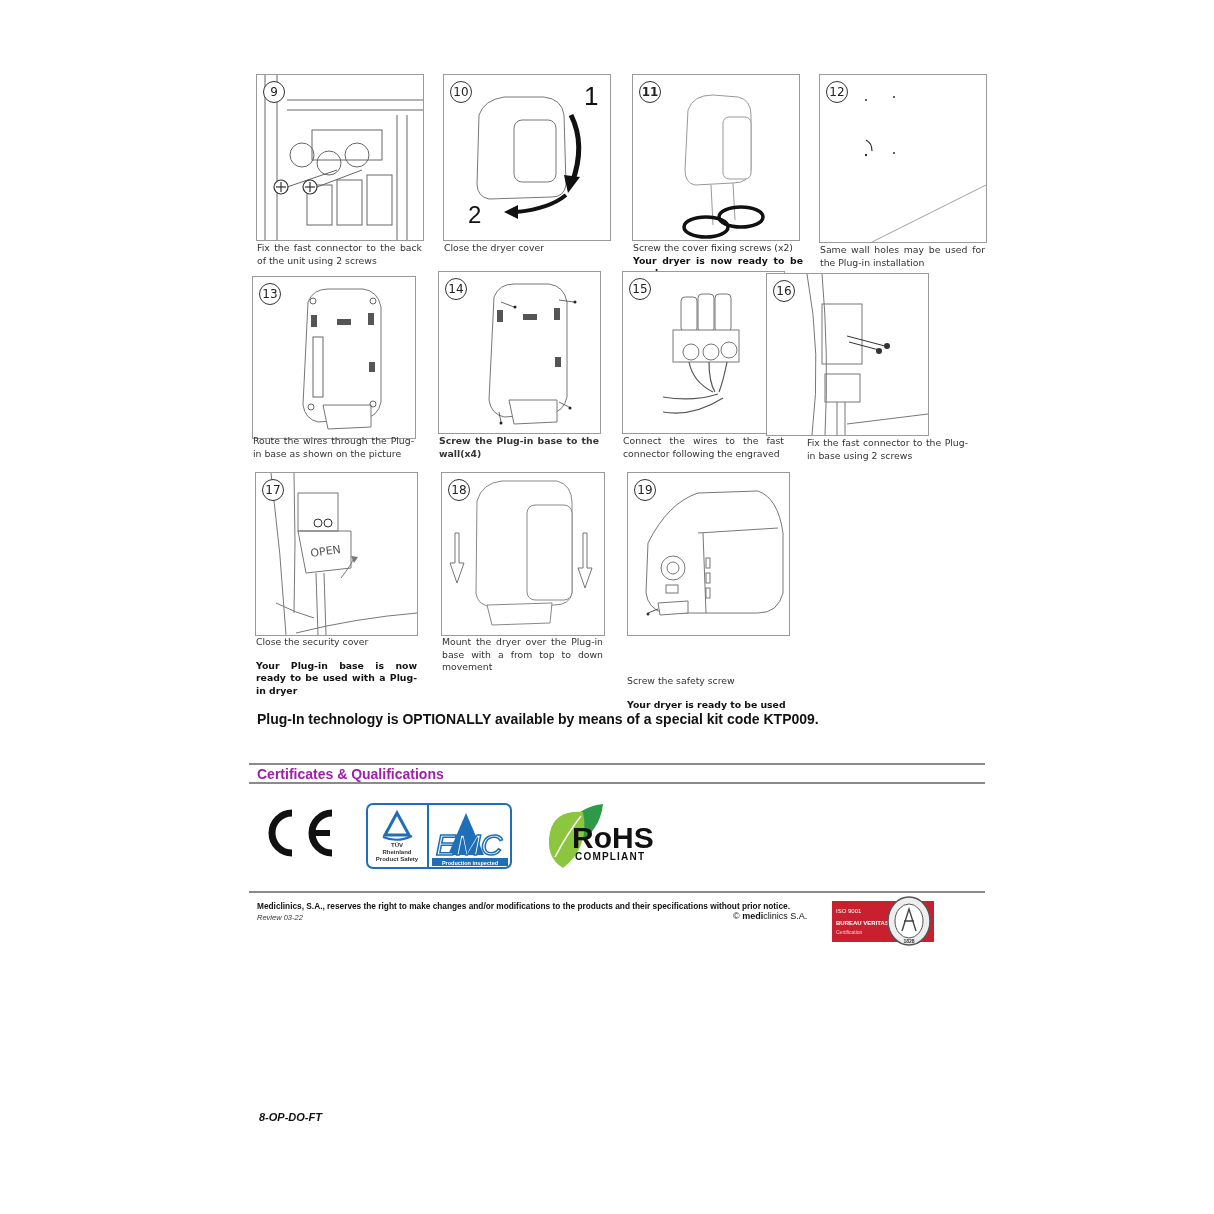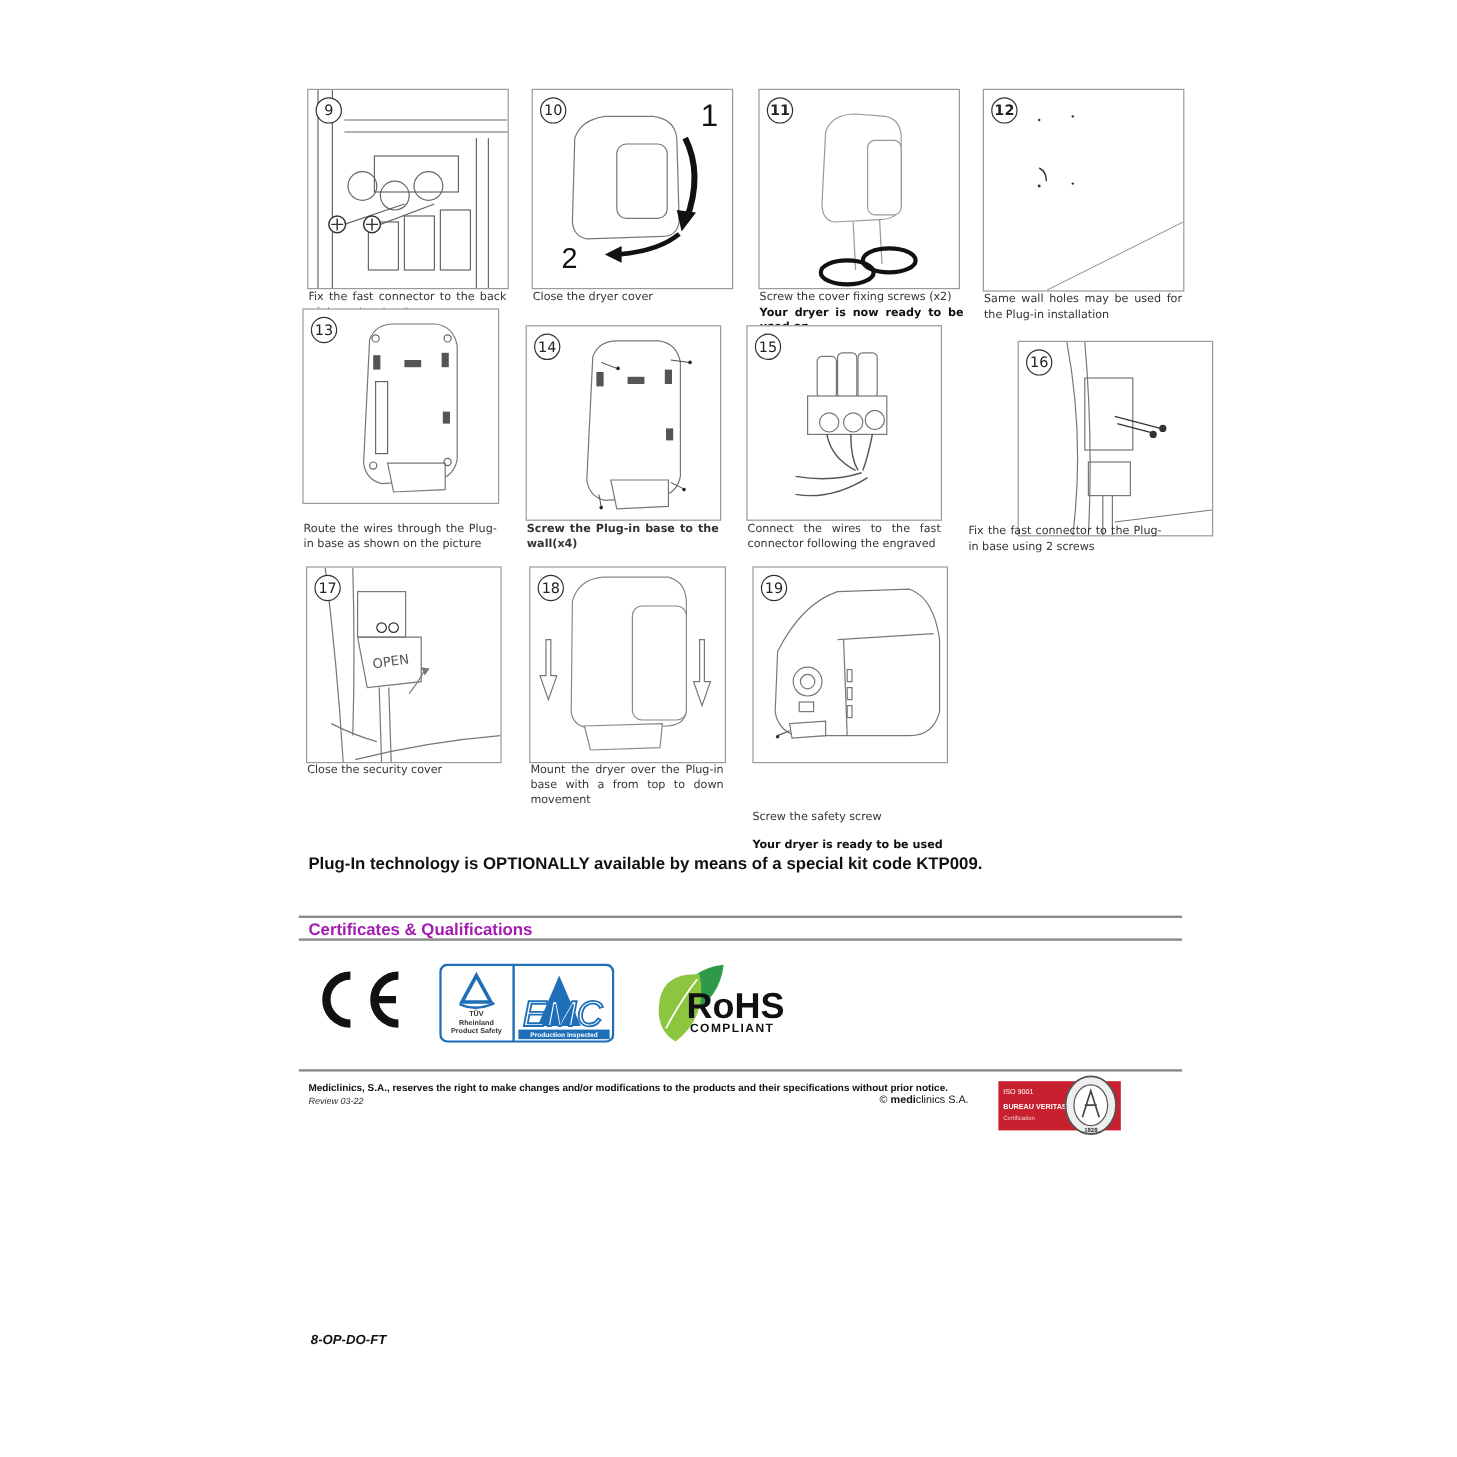--- a/index.html
+++ b/index.html
@@ -100,40 +100,40 @@
       </g>
     </svg>
   </div>
   <div class="cap" style="left:633px;top:242px;width:170px;">
     <span>Screw the cover fixing screws (x2)</span>
     <span class="b">Your dryer is now ready to be used on</span>
   </div>
 </div>
 
 <div class="step">
-  <div class="frame" style="left:819px;top:74px;width:166px;height:167px;font-weight:bold;">
+  <div class="frame" style="left:819px;top:74px;width:166px;height:167px;">
     <div class="num">12</div>
     <svg class="art" width="166" height="167" viewBox="0 0 166 167">
       <g fill="#333">
         <circle cx="46" cy="25" r="1"></circle>
           <circle cx="74" cy="22" r="1"></circle>
         <circle cx="46" cy="80" r="1.2"></circle>
           <circle cx="74" cy="78" r="1"></circle>
       </g>
       <path d="M46 65 Q52 68 52 76" fill="none" stroke="#333" stroke-width="1.2"></path>
       <line x1="52" y1="167" x2="166" y2="110" stroke="#888" stroke-width="0.8"></line>
     </svg>
   </div>
   <div class="cap" style="left:820px;top:244px;width:165px;">
     <span>Same wall holes may be used for the Plug-in installation</span>
   </div>
 </div>
 
 <div class="step">
-  <div class="frame" style="left:252px;top:257px;width:162px;height:161px;">
+  <div class="frame" style="left:252px;top:276px;width:162px;height:161px;">
     <div class="num">13</div>
     <svg class="art" width="162" height="161" viewBox="0 0 162 161">
       <g fill="#fff" stroke="#777" stroke-width="1">
         <path d="M55 25 Q60 12 75 12 L110 12 Q125 14 128 30 L128 125 Q125 140 110 142 L65 145 Q52 142 50 128 Z"></path>
         <path d="M70 128 L118 128 L118 150 L75 152 Z"></path>
       </g>
       <g fill="#555">
           <rect x="58" y="38" width="6" height="12"></rect>
           <rect x="115" y="36" width="6" height="12"></rect>
           <rect x="84" y="42" width="14" height="6"></rect>
@@ -207,21 +207,21 @@
           <path d="M40 140 Q70 145 100 126"></path>
       </g>
     </svg>
   </div>
   <div class="cap" style="left:623px;top:435px;width:161px;">
     <span>Connect the wires to the fast connector following the engraved</span>
   </div>
 </div>
 
 <div class="step">
-  <div class="frame" style="left:848px;top:273px;width:161px;height:161px;margin-top:11px;">
+  <div class="frame" style="left:766px;top:273px;width:161px;height:161px;">
     <div class="num">16</div>
     <svg class="art" width="161" height="161" viewBox="0 0 161 161">
       <g fill="none" stroke="#777" stroke-width="1">
         <path d="M40 0 Q55 80 45 161"></path>
           <path d="M55 0 Q62 80 58 161"></path>
         <rect x="55" y="30" width="40" height="60"></rect>
         <rect x="58" y="100" width="35" height="28"></rect>
         <line x1="70" y1="128" x2="70" y2="161"></line>
           <line x1="78" y1="128" x2="78" y2="161"></line>
         <path d="M80 150 L161 140"></path>
@@ -260,20 +260,21 @@
           <circle cx="72" cy="50" r="4" fill="#fff"></circle>
         </g>
       <text x="55" y="84" font-family="DejaVu Sans, sans-serif" font-size="11" fill="#555" transform="rotate(-8 55 84)">OPEN</text>
       <path d="M85 105 Q95 92 98 85" fill="none" stroke="#777"></path>
       <polygon points="95,83 102,84 98,90" fill="#777"></polygon>
     </svg>
   </div>
   <div class="cap" style="left:256px;top:636px;width:161px;">
     <span>Close the security cover</span>
     <span class="gap"></span>
+    <span class="b">Your Plug-in base is now ready to be used with a Plug-in dryer</span>
   </div>
 </div>
 
 <div class="step">
   <div class="frame" style="left:441px;top:472px;width:162px;height:162px;">
     <div class="num">18</div>
     <svg class="art" width="162" height="162" viewBox="0 0 162 162">
       <g fill="#fff" stroke="#888" stroke-width="1">
         <path d="M35 28 Q40 10 60 8 L115 8 Q130 12 130 30 L130 120 Q128 132 112 132 L50 134 Q35 132 34 120 Z"></path>
         <rect x="85" y="32" width="45" height="95" rx="8"></rect>

